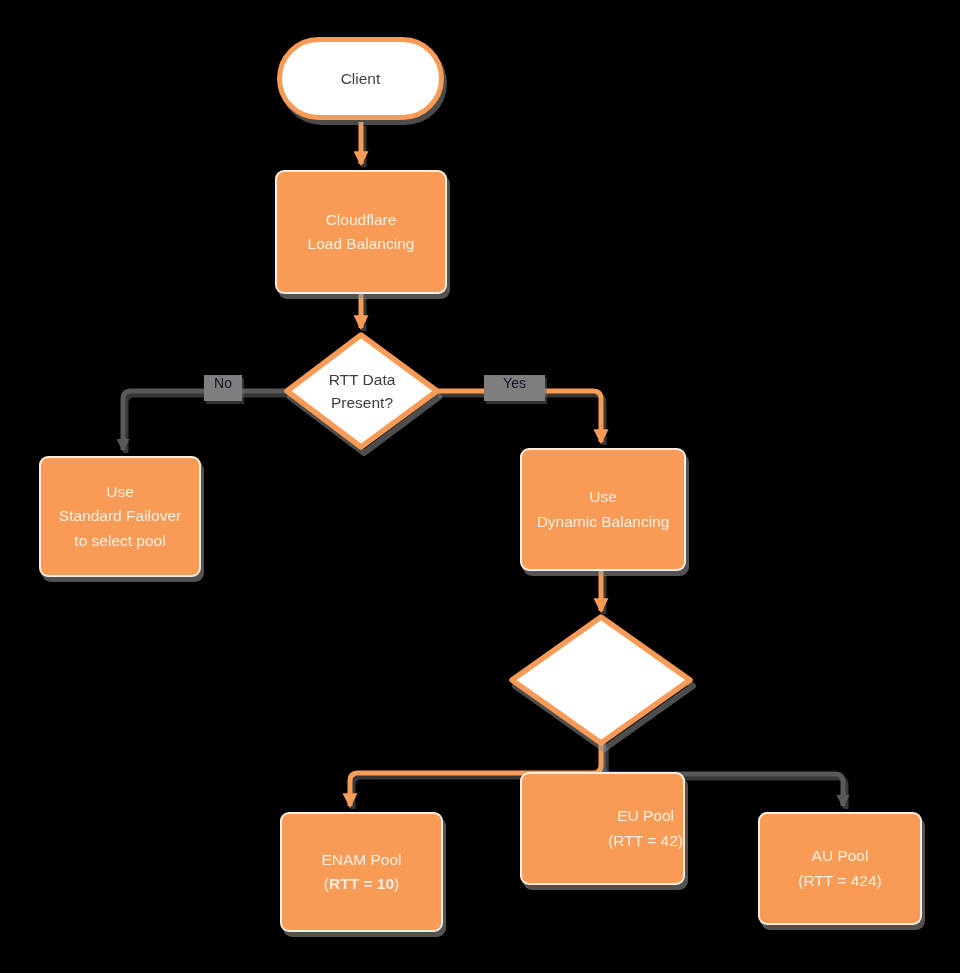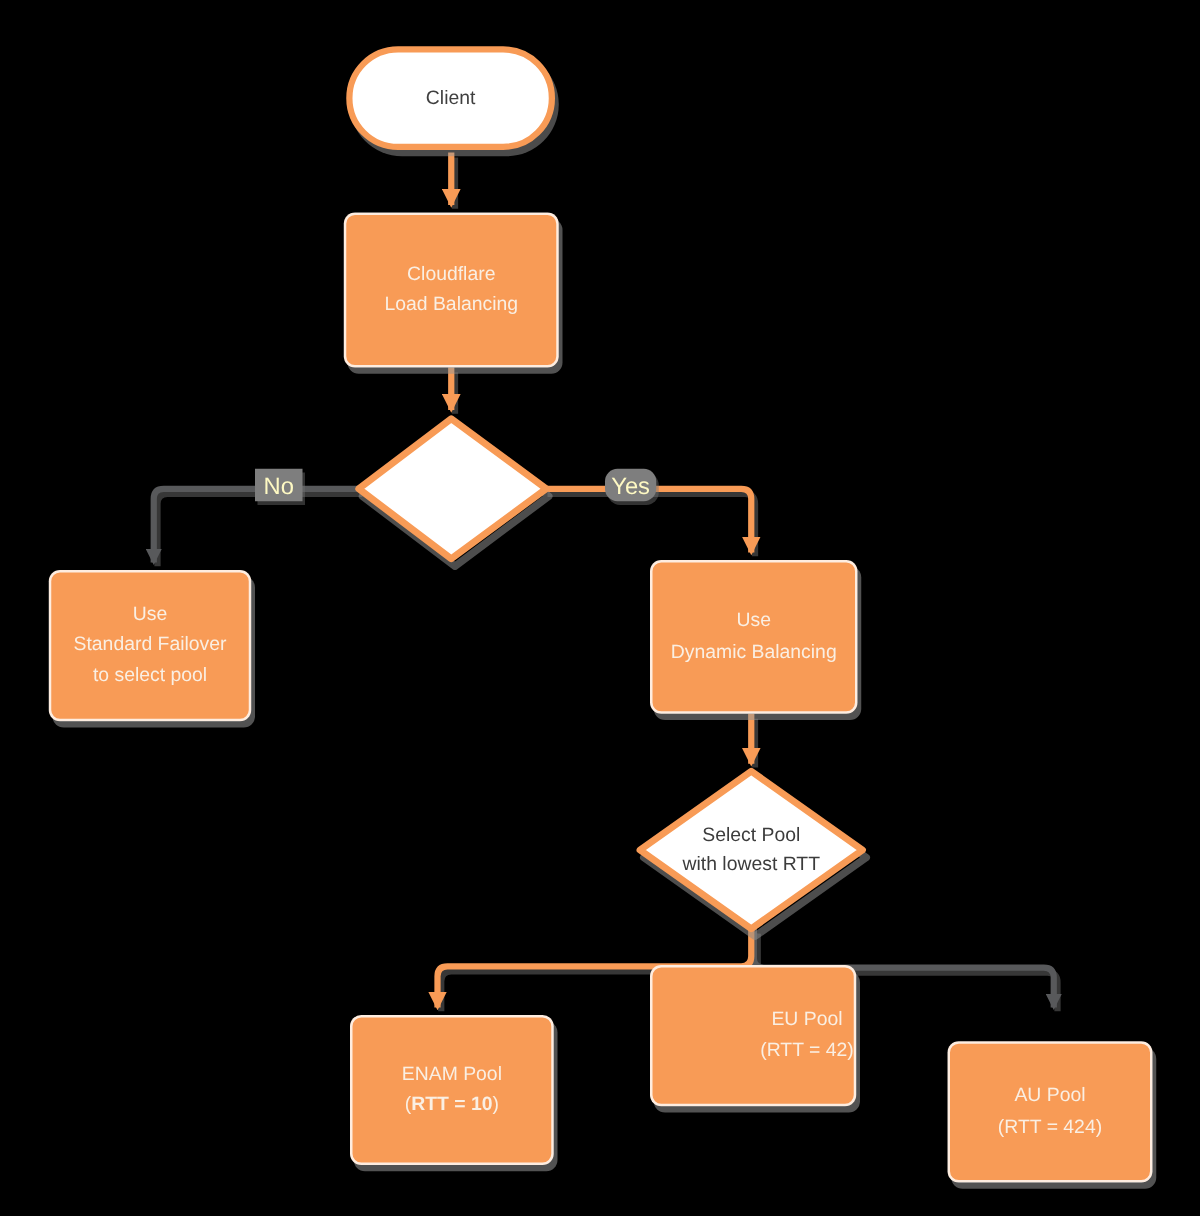--- a/index.html
+++ b/index.html
@@ -23,22 +23,22 @@
     border:5px solid #F89B56;
     border-radius:45px;
     box-shadow:3px 5px 0 rgba(150,150,150,0.5);
     color:#3F3F3F;font-size:15.5px;
   }
   .diamond-label{
     position:absolute;z-index:3;display:flex;align-items:center;justify-content:center;
     text-align:center;color:#3C3C3C;font-size:15.5px;line-height:1.5;pointer-events:none;
   }
   .edge-label{
-    position:absolute;z-index:4;background:#7E7E7E;color:#fef9c3;
-    font-size:19px;display:flex;align-items:flex-end;justify-content:center;
+    position:absolute;z-index:4;background:#7E7E7E;color:#0f172a;
+    font-size:14px;display:flex;align-items:flex-start;justify-content:center;
     box-shadow:2px 3px 0 rgba(110,110,110,0.45);
   }
   .b{font-weight:bold;}
 </style>
 </head>
 <body>
 
 <div id="canvas">
 
   <svg id="wires" width="960" height="973" viewBox="0 0 960 973">
@@ -87,64 +87,64 @@
     <div>
       <div>Cloudflare</div>
       <div>Load Balancing</div>
     </div>
   </div>
 
   <div class="node terminator" style="left:277px;top:37px;width:167px;height:83px;">
     <span>Client</span>
   </div>
 
+  <div class="diamond-label" style="left:289px;top:355px;width:146px;height:72px;">
+    <div>
+      <div>RTT Data</div>
+      <div>Present?</div>
+    </div>
+  </div>
 
   <div class="edge-label" style="left:204px;top:375px;width:38px;height:26px;">
     <span>No</span>
   </div>
-  <div class="edge-label" style="left:484px;top:375px;width:41px;height:26px;border-radius:10px;">
+  <div class="edge-label" style="left:484px;top:375px;width:61px;height:26px;">
     <span>Yes</span>
   </div>
 
   <div class="node box" style="left:39px;top:456px;width:162px;height:121px;">
     <div>
       <div>Use</div>
       <div>Standard Failover</div>
       <div>to select pool</div>
     </div>
   </div>
 
   <div class="node box" style="left:520px;top:448px;width:166px;height:123px;">
     <div>
       <div>Use</div>
       <div>Dynamic Balancing</div>
     </div>
   </div>
 
-  <div class="diamond-label" style="left:511px;top:644px;width:180px;height:72px;">
-    <div>
-      <div>Select Pool</div>
-      <div>with lowest RTT</div>
-    </div>
-  </div>
 
   <div class="node box" style="left:280px;top:812px;width:163px;height:120px;">
     <div>
       <div>ENAM Pool</div>
       <div><span>(</span><span class="b">RTT = 10</span><span>)</span></div>
     </div>
   </div>
 
   <div class="node box" style="left:520px;top:772px;width:165px;height:113px;justify-content:flex-end;">
     <div>
       <div>EU Pool</div>
       <div>(RTT = 42)</div>
     </div>
   </div>
 
-  <div class="node box" style="left:758px;top:812px;width:164px;height:113px;margin-top:21px;">
+  <div class="node box" style="left:758px;top:812px;width:164px;height:113px;">
     <div>
       <div>AU Pool</div>
       <div>(RTT = 424)</div>
     </div>
   </div>
 
 </div>
 
 </body></html>

